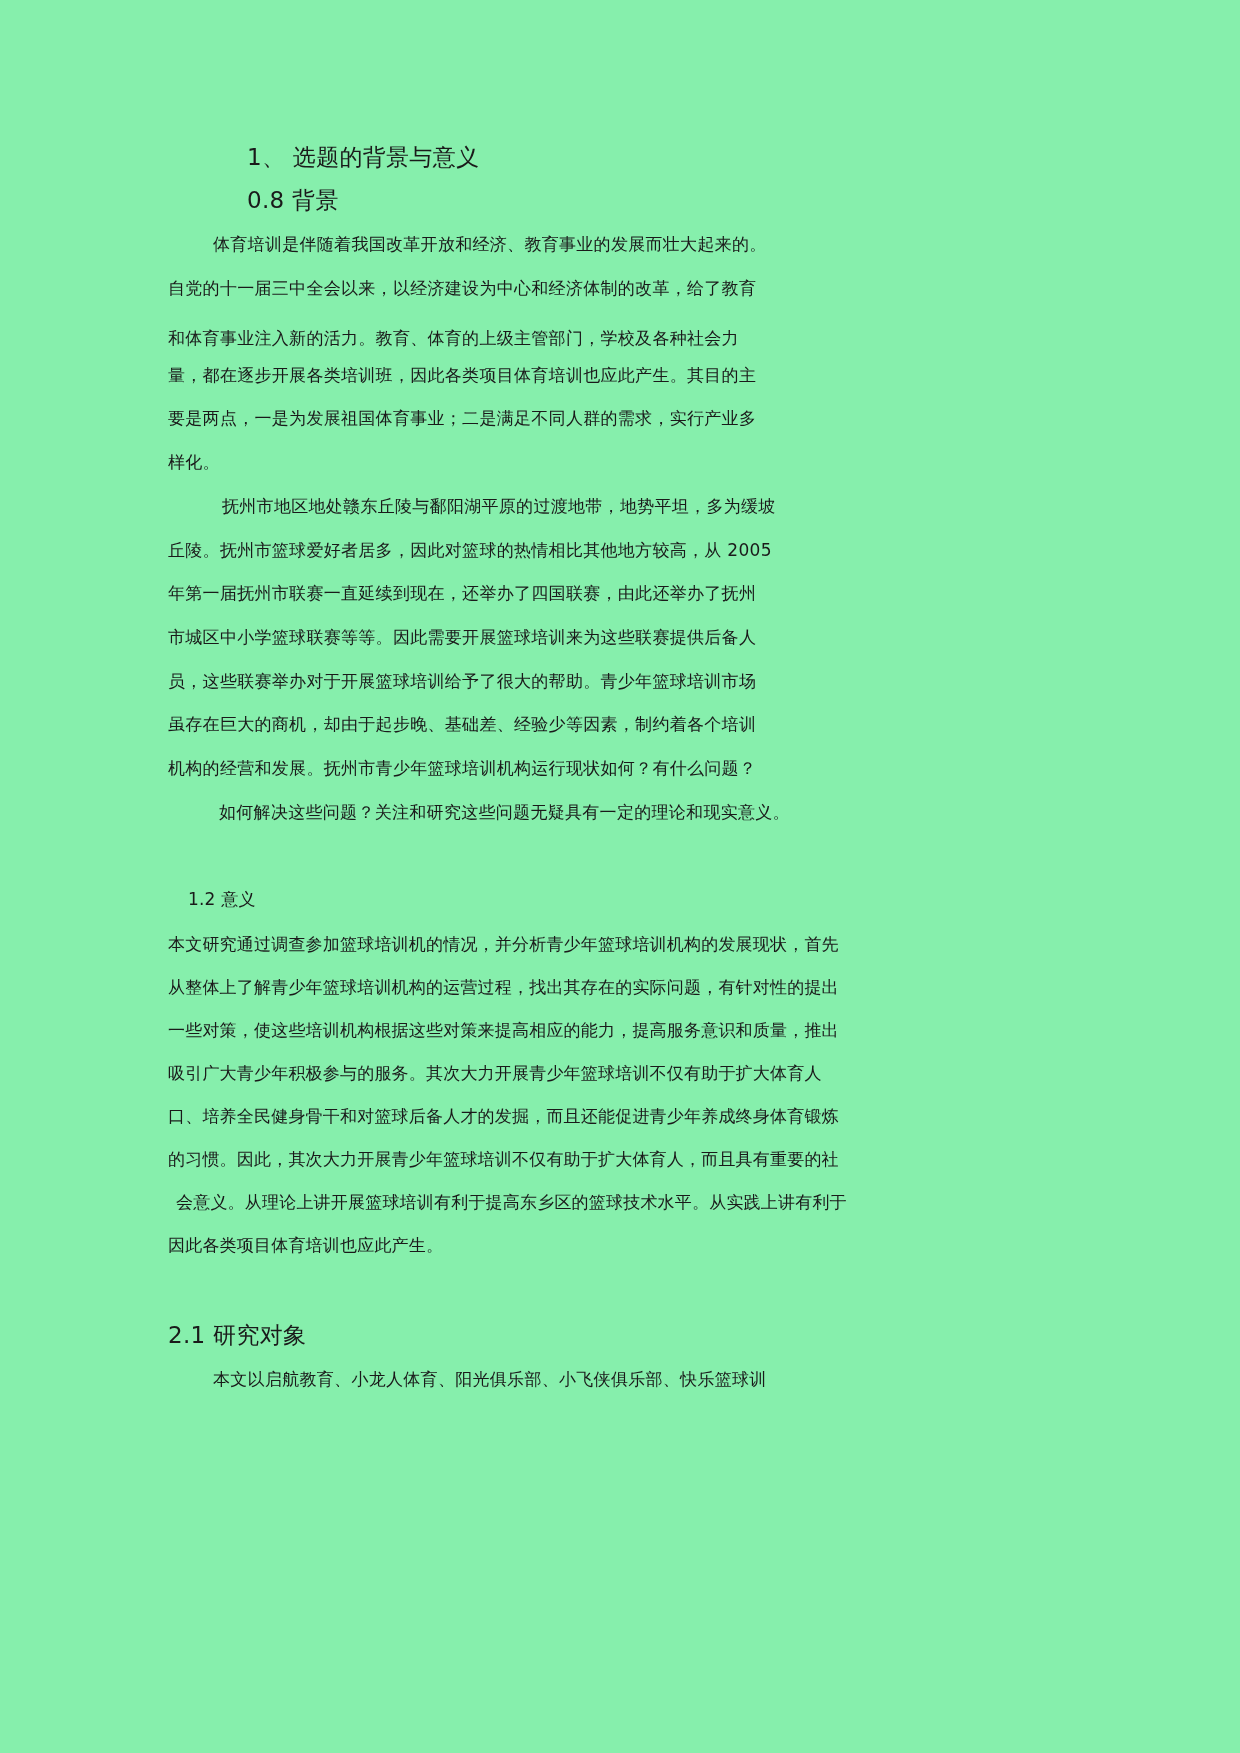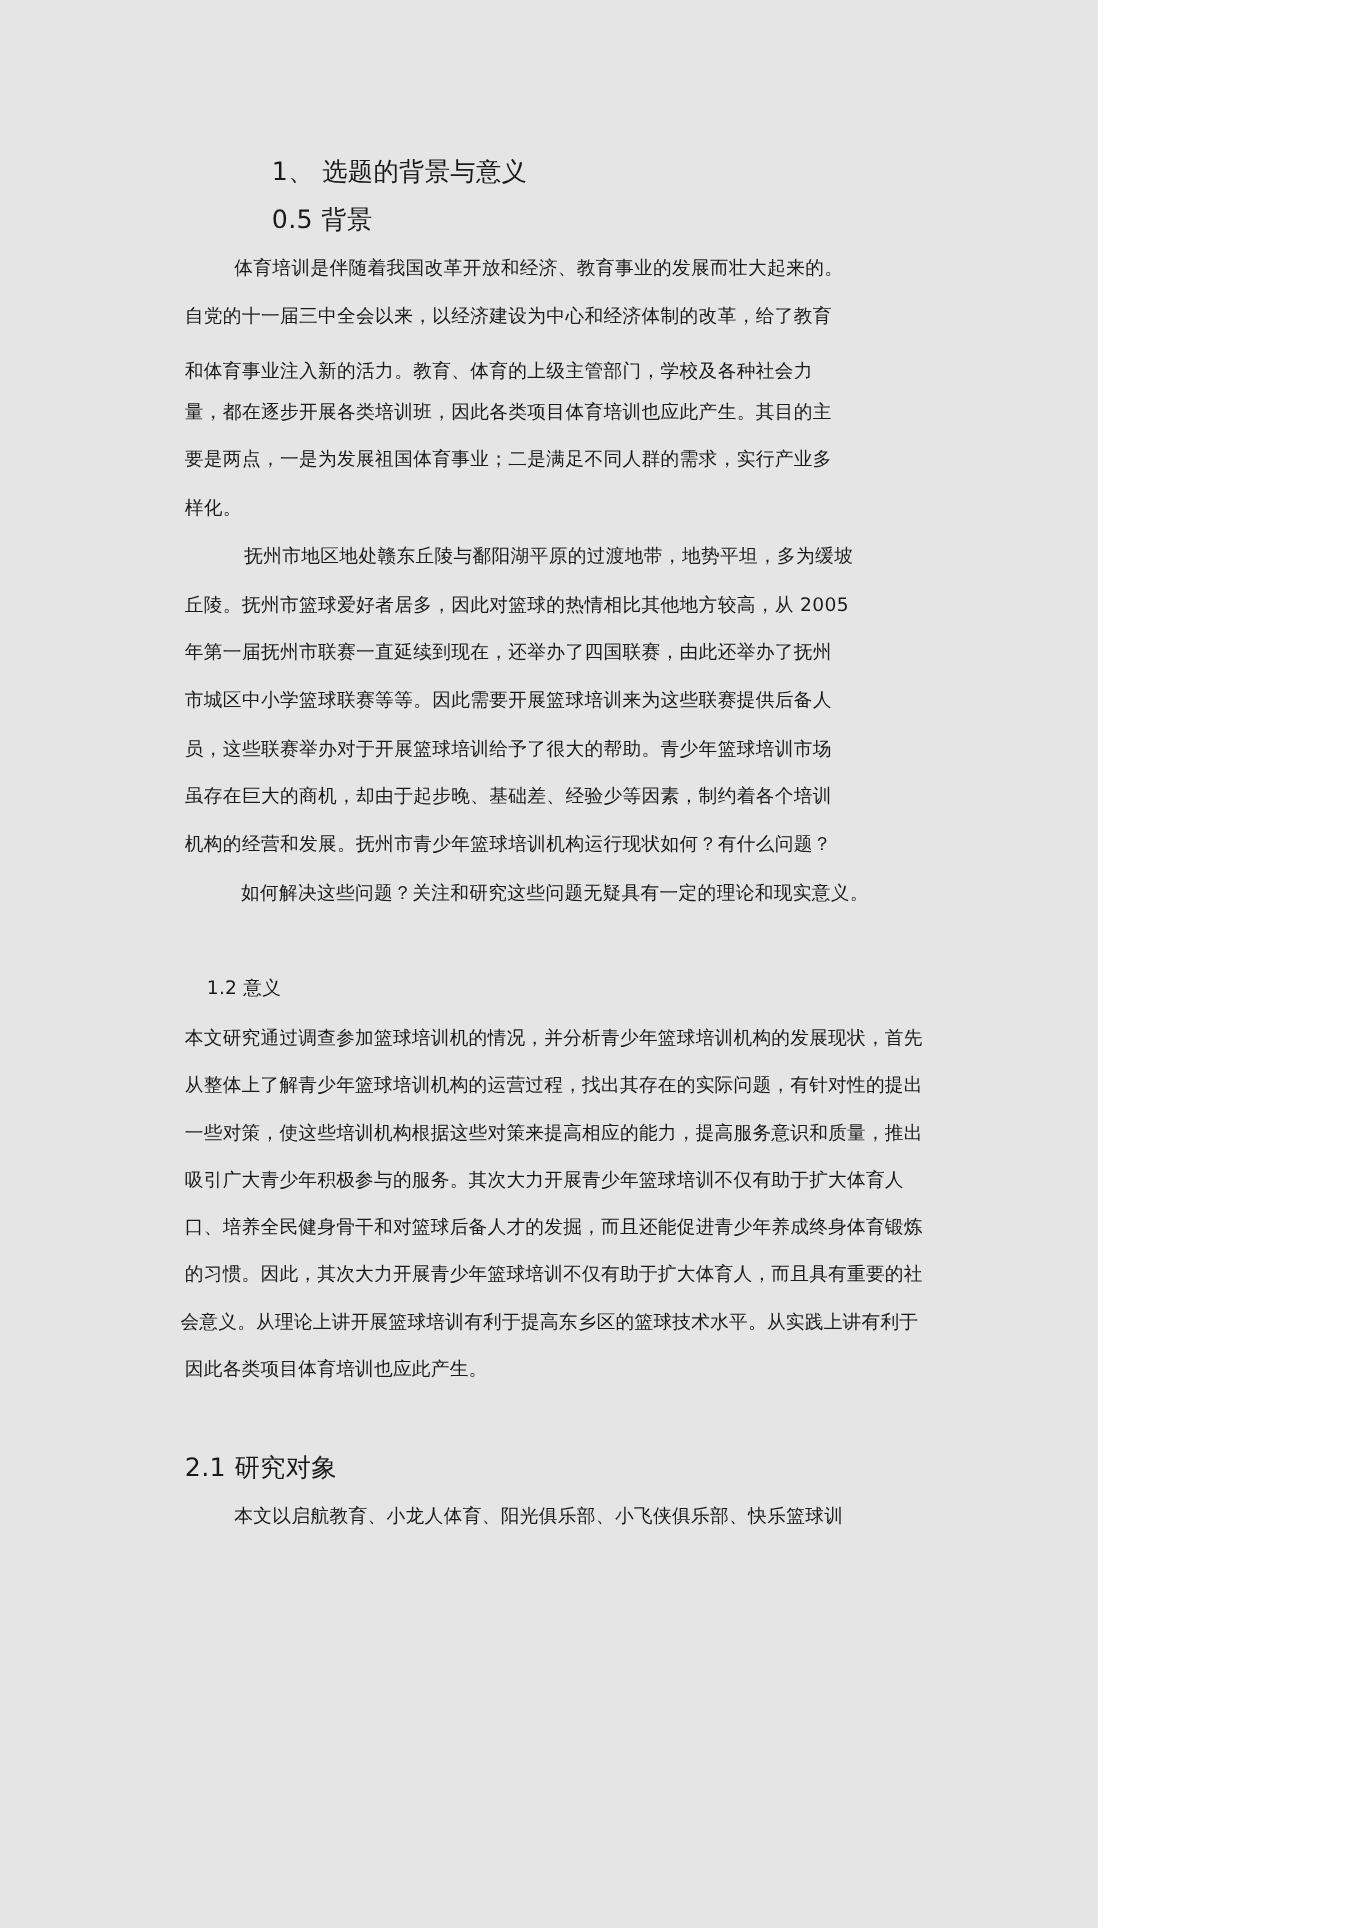--- a/index.html
+++ b/index.html
@@ -11,23 +11,23 @@
       width: 1240px;
       height: 1753px;
       position: relative;
       overflow: hidden;
       font-family: "DejaVu Sans", sans-serif;
       color: #1a1a1a;
     }
     .page {
       position: absolute;
       left: 0; top: 0;
-      width: 998px;
+      width: 1240px;
       height: 1753px;
-      background: #e5e5e5;
+      background: #86efac;
       text-decoration: underline;
     }
     .line {
       position: absolute;
       white-space: nowrap;
       font-size: 17px;
       line-height: 30px;
       letter-spacing: 0.3px;
     }
     .small {
@@ -37,21 +37,21 @@
     .heading {
       font-size: 23px;
     }
   </style>
 </head>
 <body>
 
 <div class="page">
 
   <div class="line heading" style="left:247px; top:142px;">1、 选题的背景与意义</div>
-  <div class="line heading" style="left:247px; top:185px;">0.5 背景</div>
+  <div class="line heading" style="left:247px; top:185px;">0.8 背景</div>
 
   <div>
     <div class="line" style="left:213px; top:229px;">体育培训是伴随着我国改革开放和经济、教育事业的发展而壮大起来的。</div>
     <div class="line" style="left:168px; top:273px;">自党的十一届三中全会以来，以经济建设为中心和经济体制的改革，给了教育</div>
     <div class="line" style="left:168px; top:323px;">和体育事业注入新的活力。教育、体育的上级主管部门，学校及各种社会力</div>
     <div class="line" style="left:168px; top:360px;">量，都在逐步开展各类培训班，因此各类项目体育培训也应此产生。其目的主</div>
     <div class="line" style="left:168px; top:403px;">要是两点，一是为发展祖国体育事业；二是满足不同人群的需求，实行产业多</div>
     <div class="line" style="left:168px; top:447px;">样化。</div>
   </div>
 
@@ -68,21 +68,21 @@
 
   <div class="line small" style="left:188px; top:884px;">1.2 意义</div>
 
   <div>
     <div class="line small" style="left:168px; top:929px;">本文研究通过调查参加篮球培训机的情况，并分析青少年篮球培训机构的发展现状，首先</div>
     <div class="line small" style="left:168px; top:972px;">从整体上了解青少年篮球培训机构的运营过程，找出其存在的实际问题，有针对性的提出</div>
     <div class="line small" style="left:168px; top:1015px;">一些对策，使这些培训机构根据这些对策来提高相应的能力，提高服务意识和质量，推出</div>
     <div class="line small" style="left:168px; top:1058px;">吸引广大青少年积极参与的服务。其次大力开展青少年篮球培训不仅有助于扩大体育人</div>
     <div class="line small" style="left:168px; top:1101px;">口、培养全民健身骨干和对篮球后备人才的发掘，而且还能促进青少年养成终身体育锻炼</div>
     <div class="line small" style="left:168px; top:1144px;">的习惯。因此，其次大力开展青少年篮球培训不仅有助于扩大体育人，而且具有重要的社</div>
-    <div class="line small" style="left:164px; top:1187px;">会意义。从理论上讲开展篮球培训有利于提高东乡区的篮球技术水平。从实践上讲有利于</div>
+    <div class="line small" style="left:176px; top:1187px;">会意义。从理论上讲开展篮球培训有利于提高东乡区的篮球技术水平。从实践上讲有利于</div>
     <div class="line small" style="left:168px; top:1230px;">因此各类项目体育培训也应此产生。</div>
   </div>
 
   <div class="line heading" style="left:168px; top:1320px;">2.1 研究对象</div>
 
   <div>
     <div class="line" style="left:213px; top:1364px;">本文以启航教育、小龙人体育、阳光俱乐部、小飞侠俱乐部、快乐篮球训</div>
   </div>
 
 </div>

